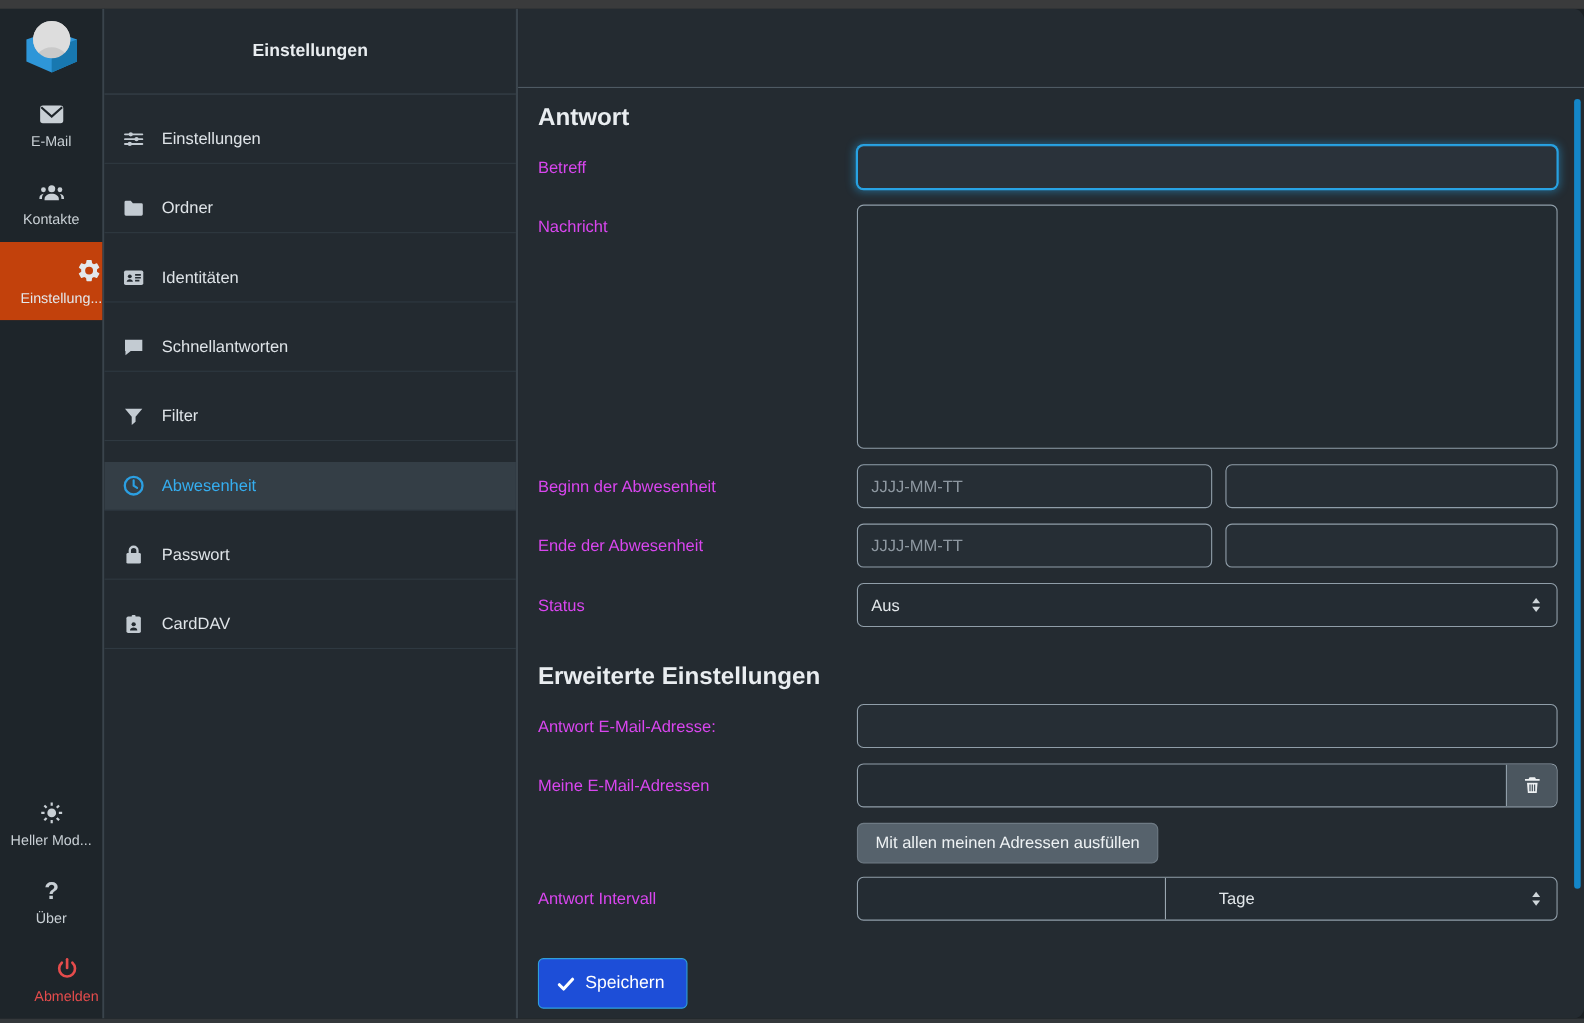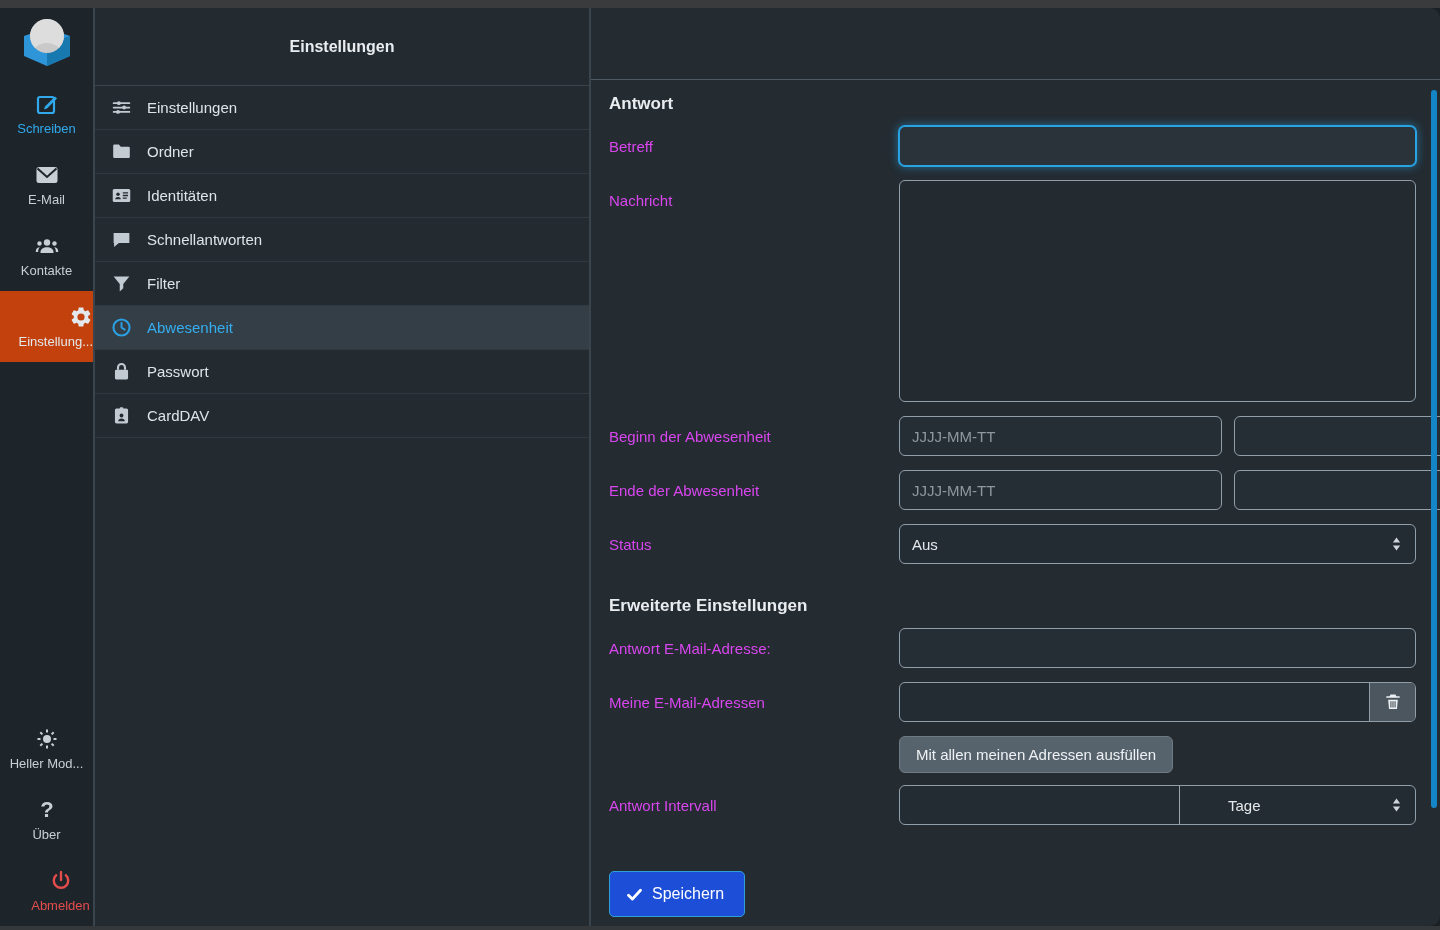--- a/index.html
+++ b/index.html
@@ -26,39 +26,39 @@
     gap:5px; color:#c9d0d5; font-size:13px; cursor:pointer; text-align:center;
   }
   .nav-item .lbl { max-width:92px; white-space:nowrap; overflow:hidden; }
   .nav-item svg { width:24px; height:24px; }
   .nav-item.accent { color:#30a8ec; }
   .nav-item.danger { color:#e54c4c;margin-left:28px; }
   .nav-item.selected { background:#c2410c; color:#e3e8ec;align-items:flex-end; }
   .sidebar .spacer { flex:1 1 auto; }
 
   
-  .listcol { width:496px; flex:0 0 auto; background:#232a30; border-right:2px solid #3a444c; display:flex; flex-direction:column; }
+  .listcol { width:376px; flex:0 0 auto; background:#232a30; border-right:2px solid #3a444c; display:flex; flex-direction:column;gap:19px; }
   .listcol-header {
     height:78px; display:flex; align-items:center; justify-content:center;
     border-bottom:1px solid #39434b; font-weight:bold; font-size:16px; color:#e9edf0;
   }
   .setting-item {
     height:44px; display:flex; align-items:center; gap:15px; padding:0 16px;
     border-bottom:1px solid #2f3941; font-size:15px; color:#dfe4e8; cursor:pointer;
   }
   .setting-item svg { width:21px; height:21px; flex:0 0 auto; color:#c3cbd2; }
   .setting-item.selected { background:#343e46; color:#35aef0; }
   .setting-item.selected svg { color:#2b9fe2; }
 
   
   .content { flex:1 1 auto; background:#242b31; position:relative; display:flex; flex-direction:column; min-width:0; }
   .content-header { height:72px; flex:0 0 auto; border-bottom:1px solid #4e5a63; }
   .content-body { flex:1 1 auto; padding:14px 24px 0 18px; position:relative; overflow:hidden; }
 
-  h2.section { font-size:17px; font-weight:bold; color:#e9edf0; margin:0 0 12px 0; }
+  h2.section { font-size:22px; font-weight:bold; color:#e9edf0; margin:0 0 12px 0; }
   h2.section.second { margin-top:32px; }
 
   .frow { display:flex; align-items:center; margin-bottom:14px; }
   .frow.top { align-items:flex-start; }
   .frow .flabel { width:290px; flex:0 0 auto; font-size:15px; color:#d946ef; }
   .frow.top .flabel { padding-top:12px; }
   .frow .fctrl { flex:1 1 auto; display:flex; align-items:stretch; min-width:0;border-radius:16px; }
 
   .tinput {
     width:100%; height:40px; background:#262e35; border:1px solid #909ea9; border-radius:6px;
@@ -116,27 +116,20 @@
   <div class="sidebar">
     <div class="logo-wrap">
       <svg width="62" height="58" viewBox="0 0 62 58">
         <polygon points="8,22 31,14 54,22 54,42 31,52 8,42" fill="#2e96d8"></polygon>
         <polygon points="31,30 54,22 54,42 31,52" fill="#1878b0"></polygon>
         <circle cx="31" cy="22" r="17" fill="#c9c9c9"></circle>
         <path d="M31 5a17 17 0 0 1 12 29 17 17 0 0 0-24 0A17 17 0 0 1 31 5z" fill="#dddddd"></path>
       </svg>
     </div>
 
-    <div class="nav-item accent">
-      <svg viewBox="0 0 24 24" fill="none" stroke="currentColor" stroke-width="2.2">
-        <rect x="3" y="5" width="16" height="16" rx="2"></rect>
-        <path d="M10 14.5 20 4.5l2 2-10 10-3 1z" fill="currentColor" stroke="none"></path>
-      </svg>
-      <span class="lbl">Schreiben</span>
-    </div>
 
     <div class="nav-item">
       <svg viewBox="0 0 24 24">
         <rect x="1.5" y="4" width="21" height="16" rx="2.5" fill="currentColor"></rect>
         <polyline points="2.5,5.5 12,14 21.5,5.5" fill="none" stroke="#1e252a" stroke-width="2"></polyline>
       </svg>
       <span class="lbl">E-Mail</span>
     </div>
 
     <div class="nav-item">

